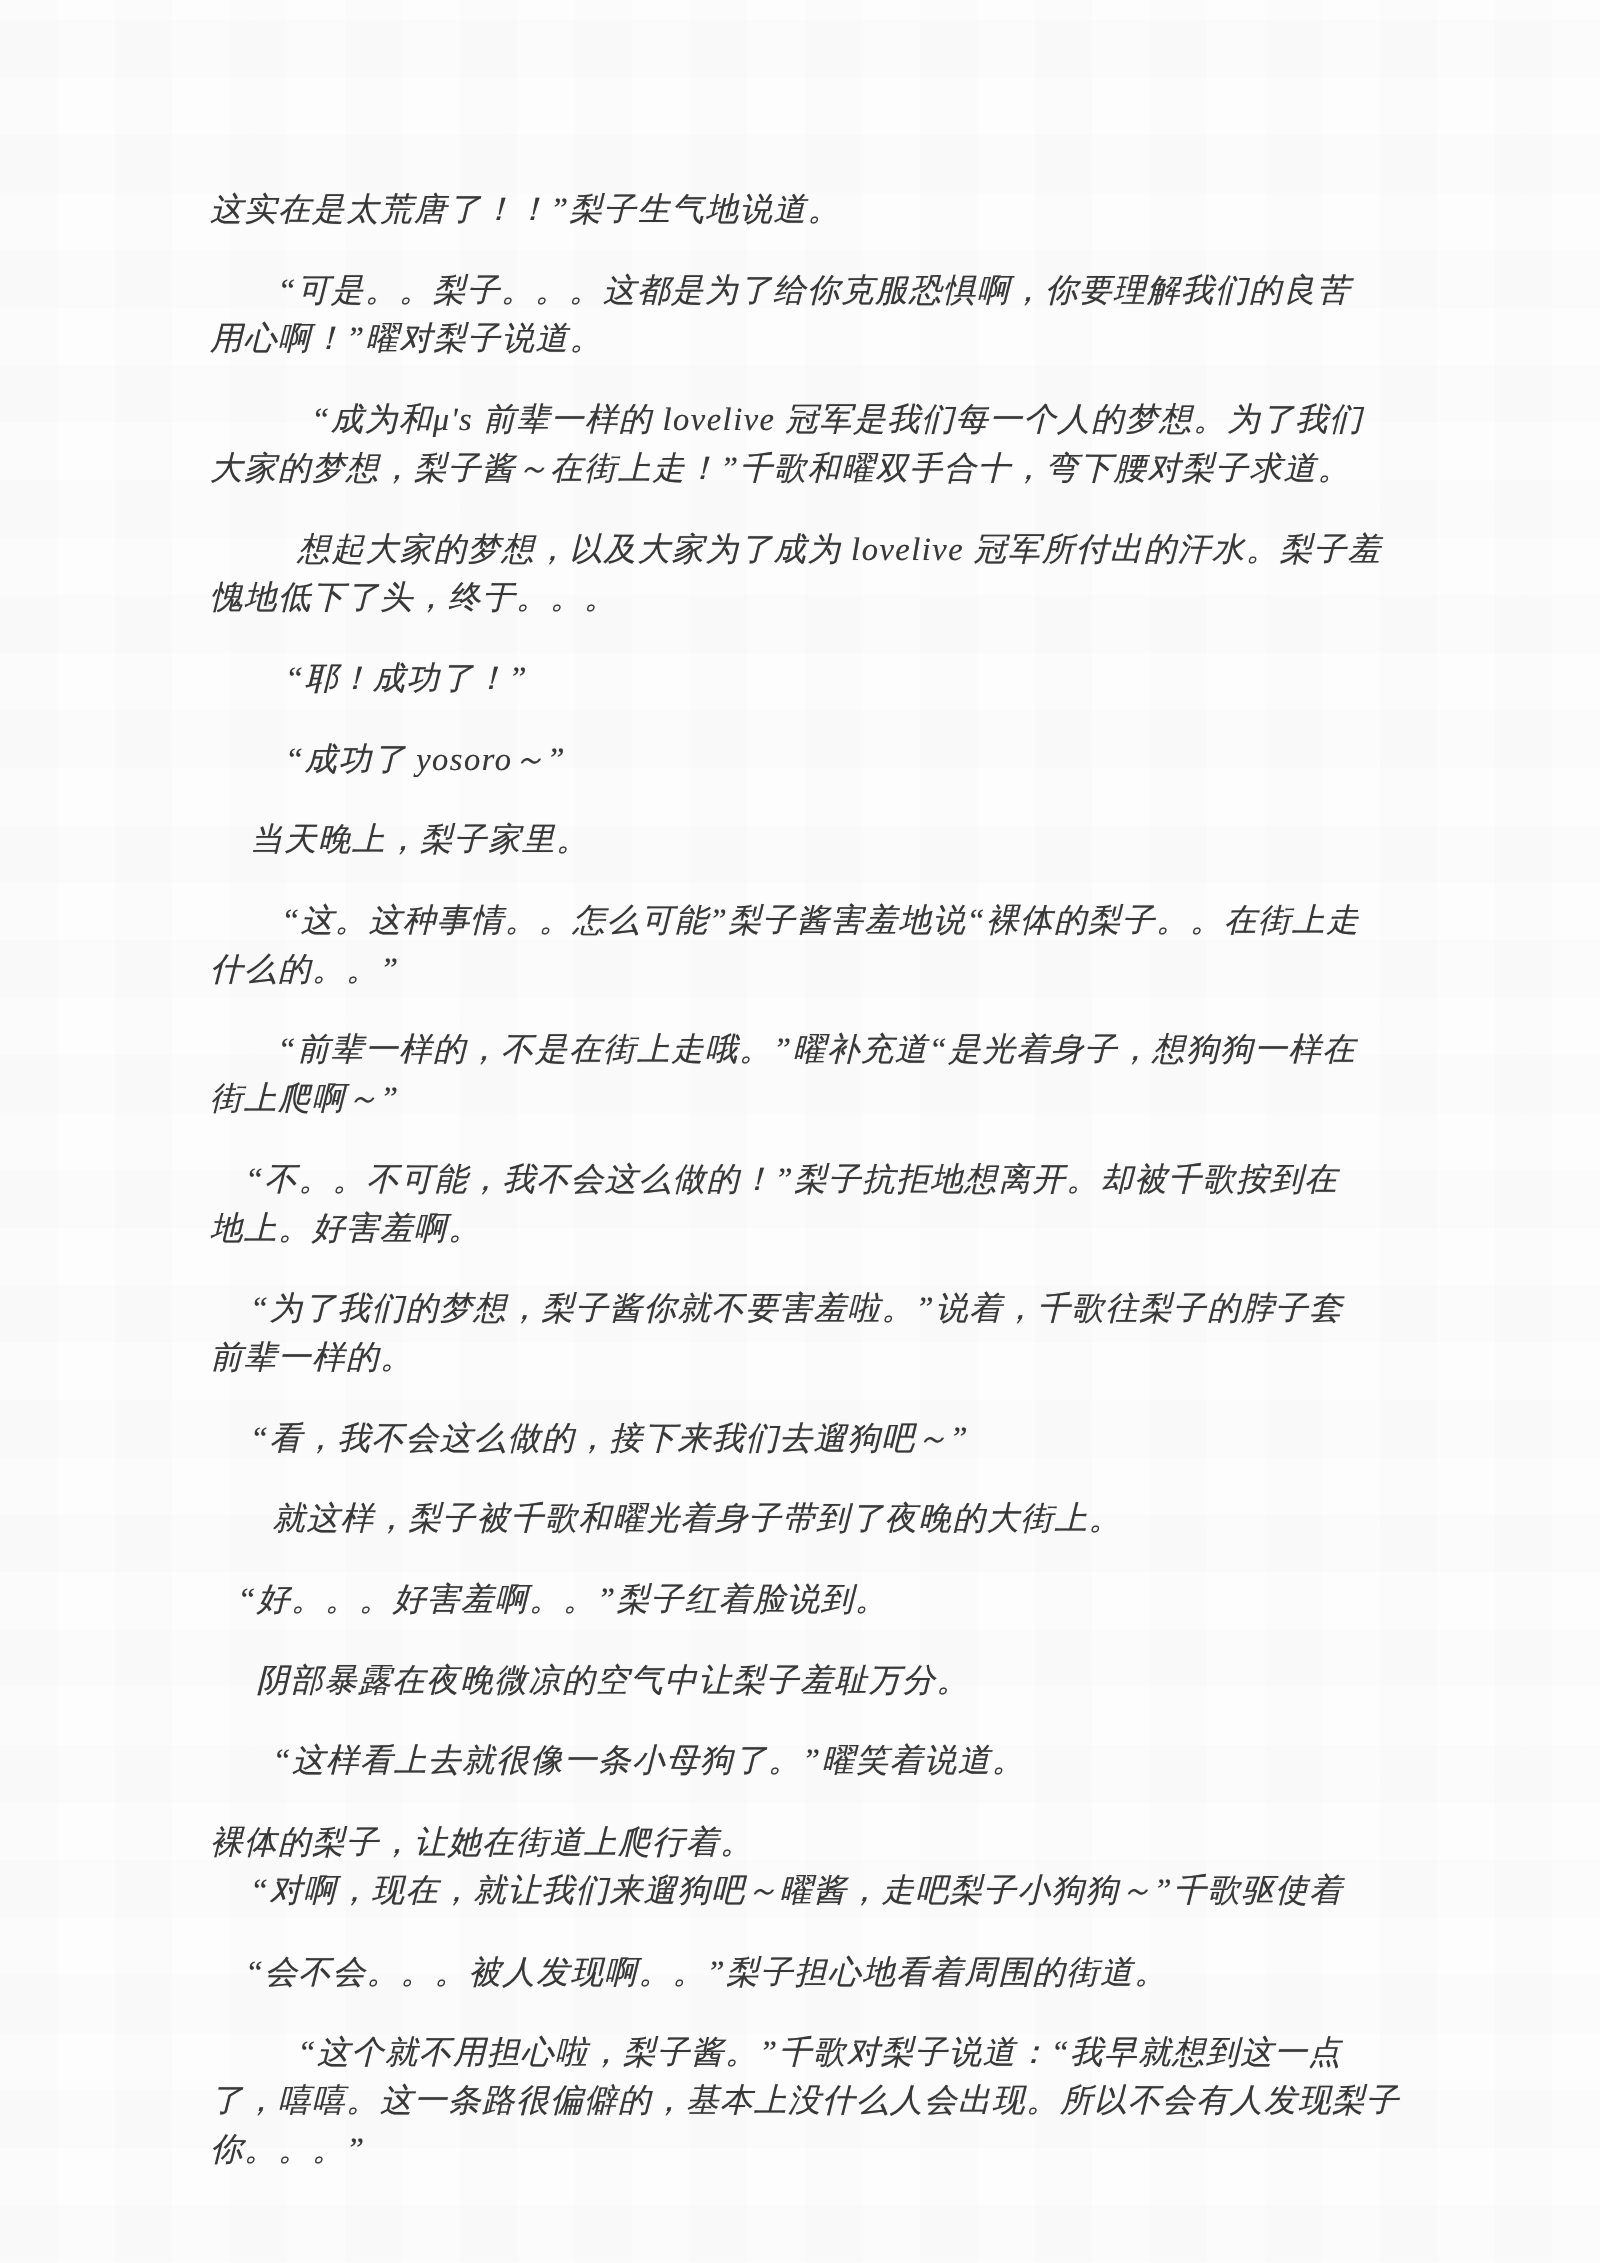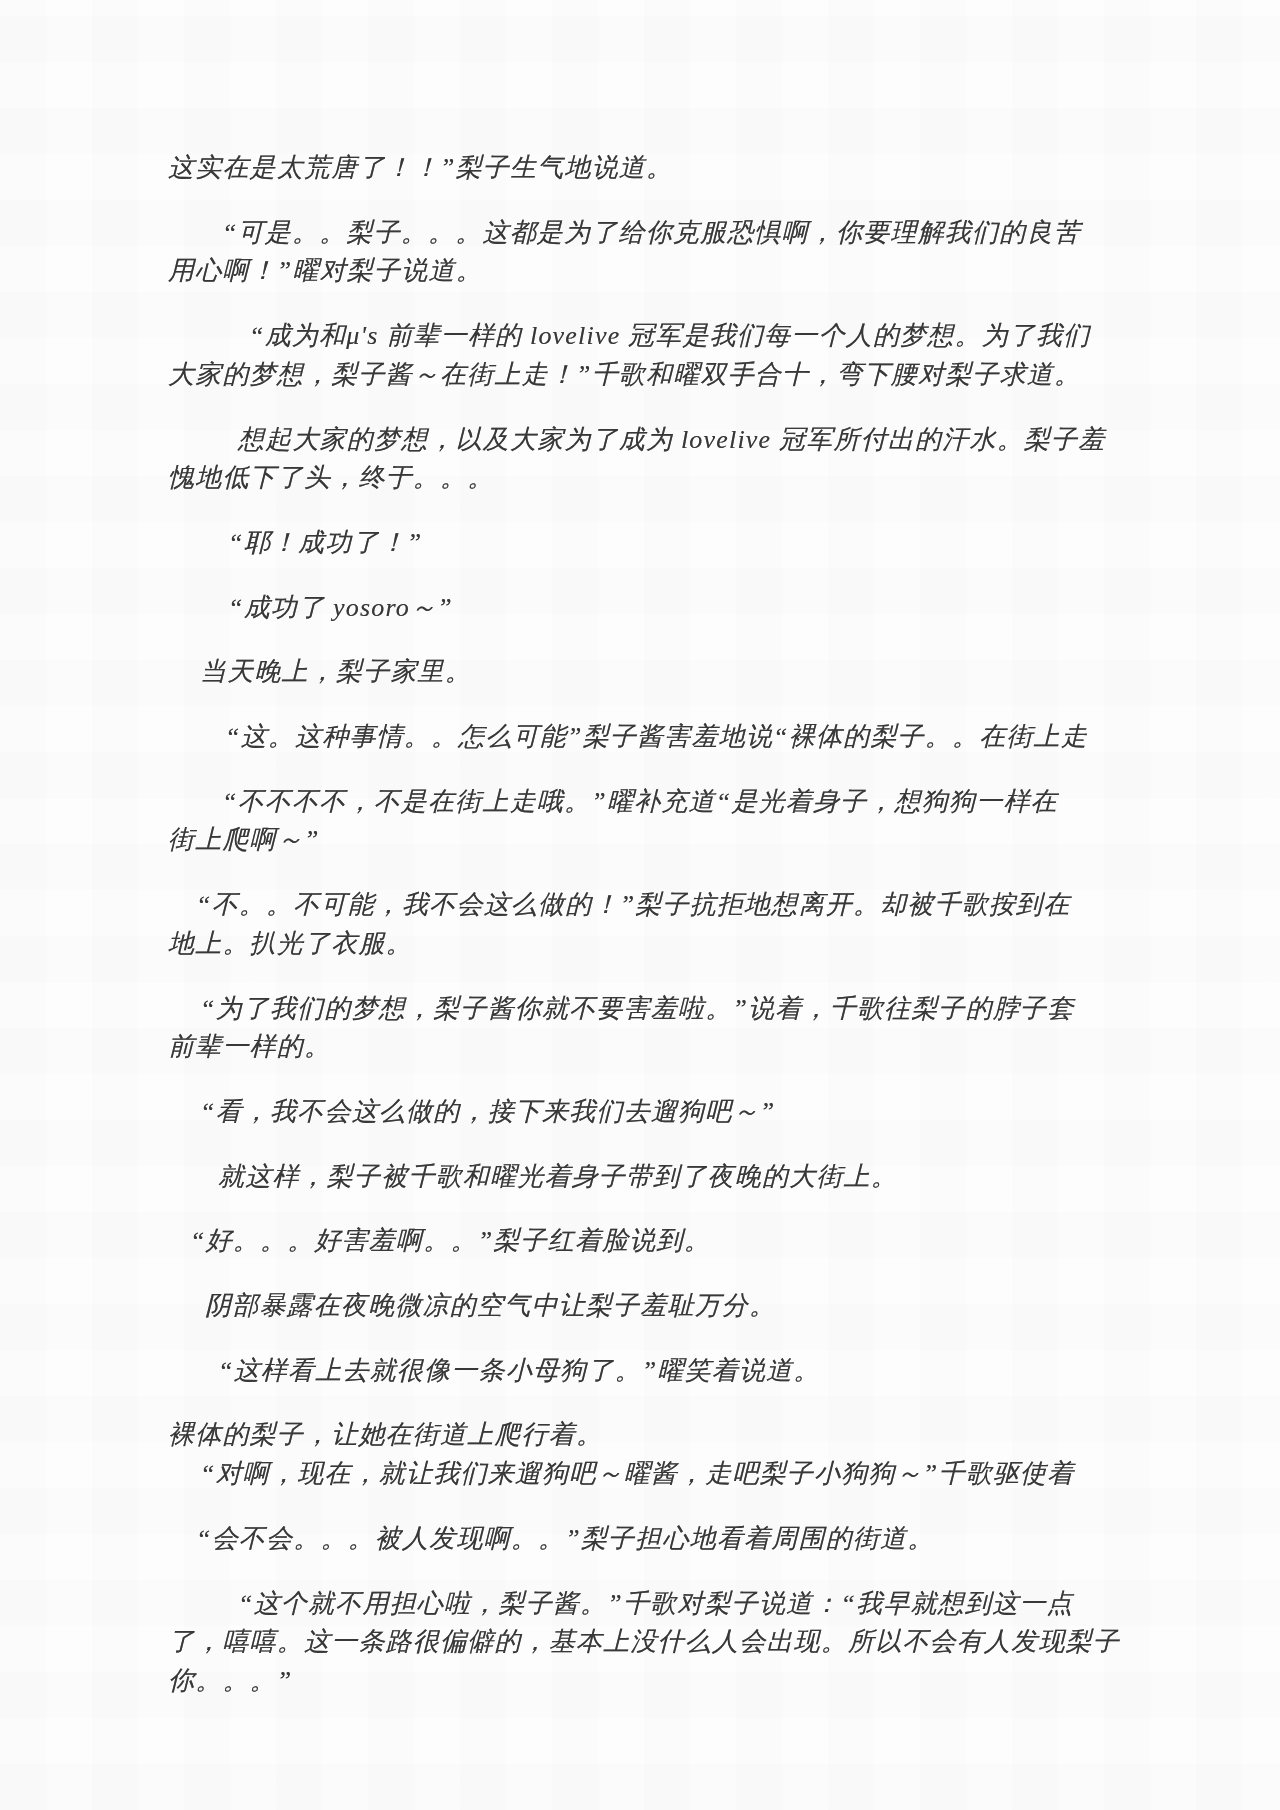--- a/index.html
+++ b/index.html
@@ -66,30 +66,31 @@
     </p>
     <div class="ln" style="padding-left:60px">“成功了 yosoro～”</div>
   <p></p>
   <p class="para">
     </p>
     <div class="ln" style="padding-left:32px">当天晚上，梨子家里。</div>
   <p></p>
   <p class="para">
     </p>
     <div class="ln" style="padding-left:57px">“这。这种事情。。怎么可能”梨子酱害羞地说“裸体的梨子。。在街上走</div>
+    <div class="ln">什么的。。”</div>
   <p></p>
   <p class="para">
     </p>
-    <div class="ln" style="padding-left:54px">“不不不不，不是在街上走哦。”曜补充道“是光着身子，想狗狗一样在</div>
+    <div class="ln" style="padding-left:54px">“前辈一样的，不是在街上走哦。”曜补充道“是光着身子，想狗狗一样在</div>
     <div class="ln">街上爬啊～”</div>
   <p></p>
   <p class="para">
     </p>
     <div class="ln" style="padding-left:28px">“不。。不可能，我不会这么做的！”梨子抗拒地想离开。却被千歌按到在</div>
-    <div class="ln">地上。扒光了衣服。</div>
+    <div class="ln">地上。好害羞啊。</div>
   <p></p>
   <p class="para">
     </p>
     <div class="ln" style="padding-left:32px">“为了我们的梦想，梨子酱你就不要害羞啦。”说着，千歌往梨子的脖子套</div>
     <div class="ln">前辈一样的。</div>
   <p></p>
   <p class="para">
     </p>
     <div class="ln" style="padding-left:32px">“看，我不会这么做的，接下来我们去遛狗吧～”</div>
   <p></p>

